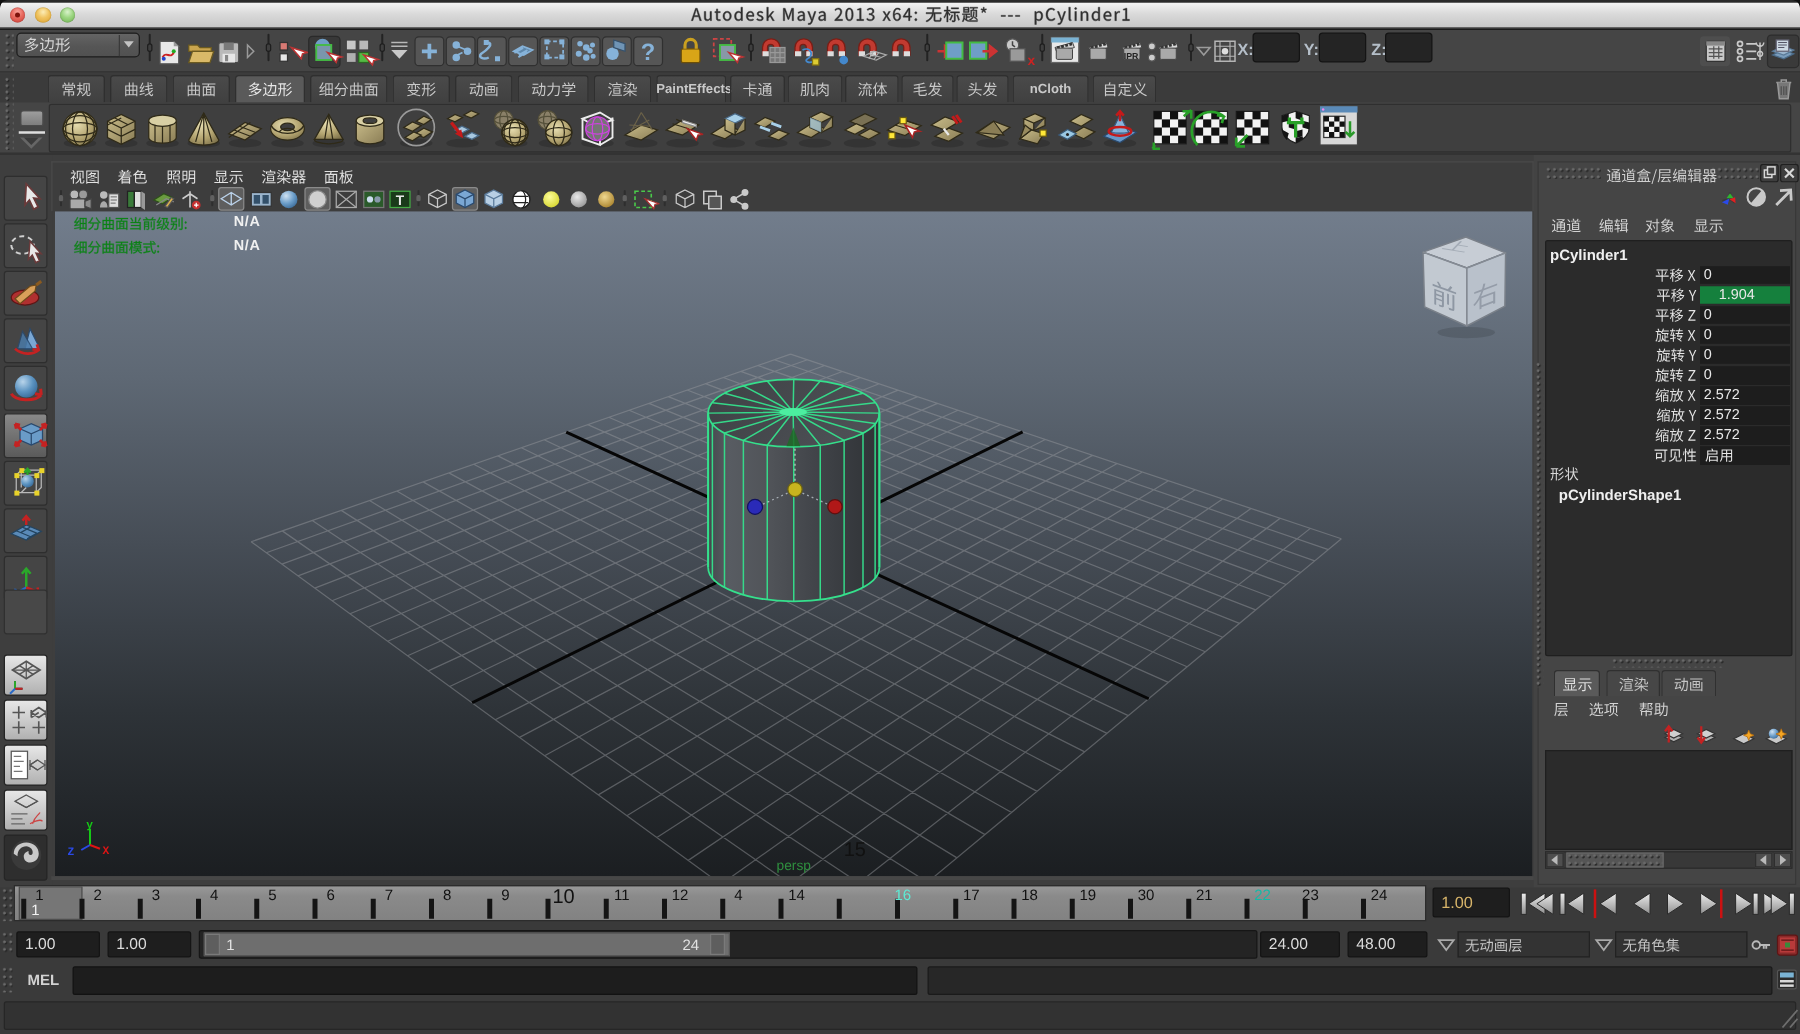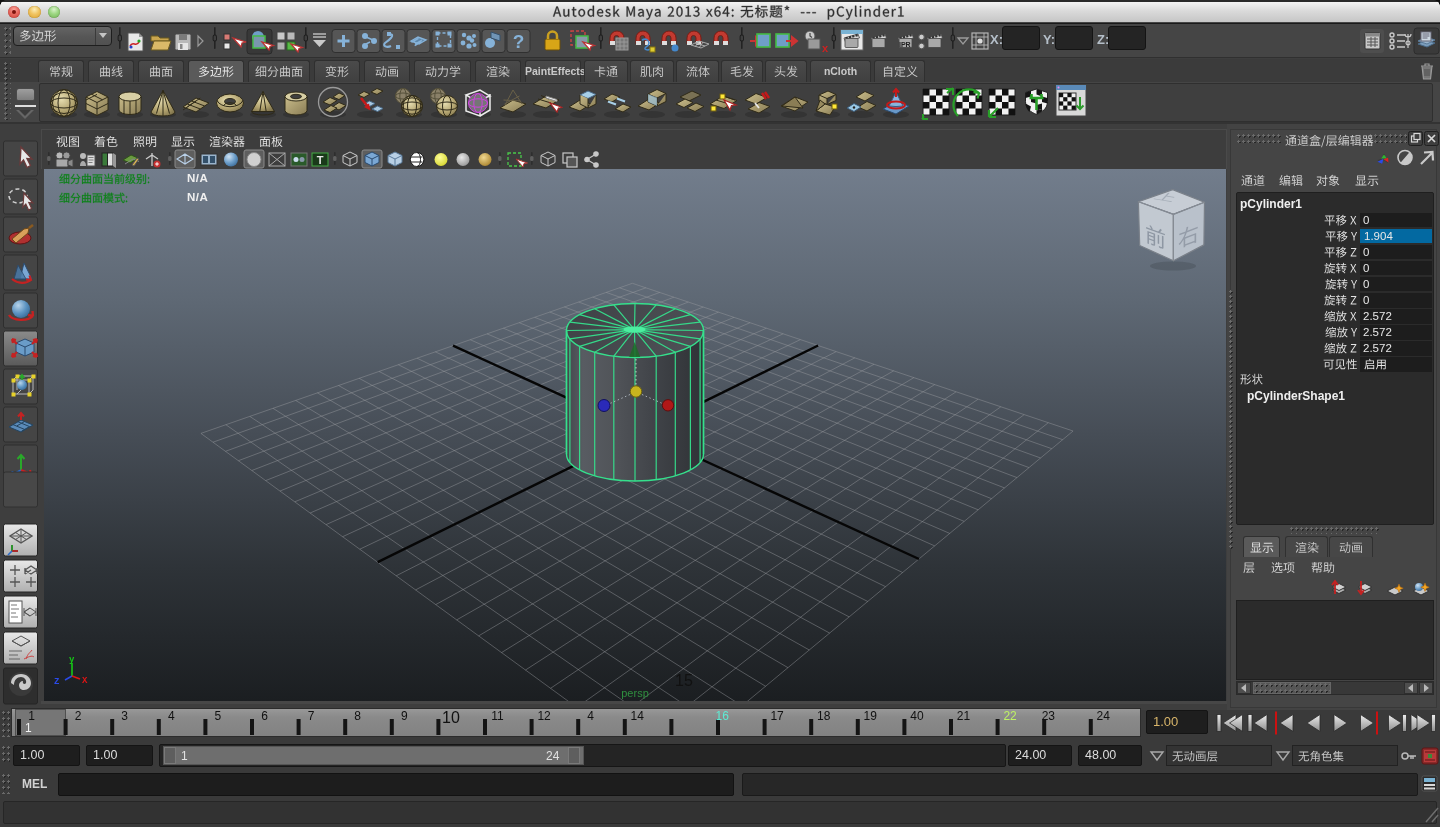--- a/index.html
+++ b/index.html
@@ -1098,21 +1098,21 @@
     </g>
   </svg>
 <div class="abs" style="left:1360px;top:212.5px;width:72px;height:14.5px;background:#1d1d1d;color:#e8e8e8;font-size:11.5px;line-height:14px;padding-left:3px">0</div>
 <svg style="position:absolute;left:1324.9px;top:228.6px;width:34.1px;height:15.0px;overflow:visible">
     <g transform="translate(0,11.50) scale(0.01150,-0.01150)" fill="#e4e4e4">
       <use href="#g85" x="0"></use>
       <use href="#g86" x="1000"></use>
       <use href="#g88" x="2260"></use>
     </g>
   </svg>
-<div class="abs" style="left:1360px;top:228.6px;width:72px;height:14.5px;background:#0369a1;color:#e8e8e8;font-size:11.5px;line-height:14px;padding-left:4px">1.904</div>
+<div class="abs" style="left:1360px;top:228.6px;width:72px;height:14.5px;background:#15803d;color:#e8e8e8;font-size:11.5px;line-height:14px;padding-left:15px">1.904</div>
 <svg style="position:absolute;left:1324.1px;top:244.7px;width:34.9px;height:15.0px;overflow:visible">
     <g transform="translate(0,11.50) scale(0.01150,-0.01150)" fill="#e4e4e4">
       <use href="#g85" x="0"></use>
       <use href="#g86" x="1000"></use>
       <use href="#g89" x="2260"></use>
     </g>
   </svg>
 <div class="abs" style="left:1360px;top:244.7px;width:72px;height:14.5px;background:#1d1d1d;color:#e8e8e8;font-size:11.5px;line-height:14px;padding-left:3px">0</div>
 <svg style="position:absolute;left:1324.4px;top:260.8px;width:34.6px;height:15.0px;overflow:visible">
     <g transform="translate(0,11.50) scale(0.01150,-0.01150)" fill="#e4e4e4">
@@ -1271,23 +1271,23 @@
 <div class="abs" style="left:435.9px;top:709px;width:30px;text-align:center;font-size:16px;color:#111">10</div>
 <div class="abs" style="left:482.5px;top:709px;width:30px;text-align:center;font-size:12px;color:#111">11</div>
 <div class="abs" style="left:529.1px;top:709px;width:30px;text-align:center;font-size:12px;color:#111">12</div>
 <div class="abs" style="left:575.7px;top:709px;width:30px;text-align:center;font-size:12px;color:#111">4</div>
 <div class="abs" style="left:622.3px;top:709px;width:30px;text-align:center;font-size:12px;color:#111">14</div>
 <div class="abs" style="left:668.9px;top:672px;width:30px;text-align:center;font-size:16px;color:#111">15</div>
 <div class="abs" style="left:715.5px;top:709px;width:30px;font-size:12px;color:#5eead4">16</div>
 <div class="abs" style="left:762.1px;top:709px;width:30px;text-align:center;font-size:12px;color:#111">17</div>
 <div class="abs" style="left:808.7px;top:709px;width:30px;text-align:center;font-size:12px;color:#111">18</div>
 <div class="abs" style="left:855.3px;top:709px;width:30px;text-align:center;font-size:12px;color:#111">19</div>
-<div class="abs" style="left:901.9px;top:709px;width:30px;text-align:center;font-size:12px;color:#111">40</div>
+<div class="abs" style="left:901.9px;top:709px;width:30px;text-align:center;font-size:12px;color:#111">30</div>
 <div class="abs" style="left:948.5px;top:709px;width:30px;text-align:center;font-size:12px;color:#111">21</div>
-<div class="abs" style="left:995.1px;top:709px;width:30px;text-align:center;font-size:12px;color:#bef264">22</div>
+<div class="abs" style="left:995.1px;top:709px;width:30px;text-align:center;font-size:12px;color:#14b8a6">22</div>
 <div class="abs" style="left:1041.7px;top:709px;width:30px;font-size:12px;color:#111">23</div>
 <div class="abs" style="left:1088.3px;top:709px;width:30px;text-align:center;font-size:12px;color:#111">24</div>
 <div class="abs" style="left:25px;top:721px;font-size:12px;color:#f2f2f2">1</div>
 <div class="fld" style="left:1146px;top:710px;width:62px;height:24px;line-height:22px;color:#d8b56a;font-size:13px">1.00</div>
 <svg class="abs" style="left:1212px;top:708px" width="232" height="30" viewBox="0 0 232 30">
     <defs>
       <linearGradient id="pbs" x1="0" y1="0" x2="0" y2="1">
         <stop offset="0" stop-color="#ededed"></stop>
         <stop offset="0.45" stop-color="#c2c2c2"></stop>
         <stop offset="1" stop-color="#8e8e8e"></stop>

